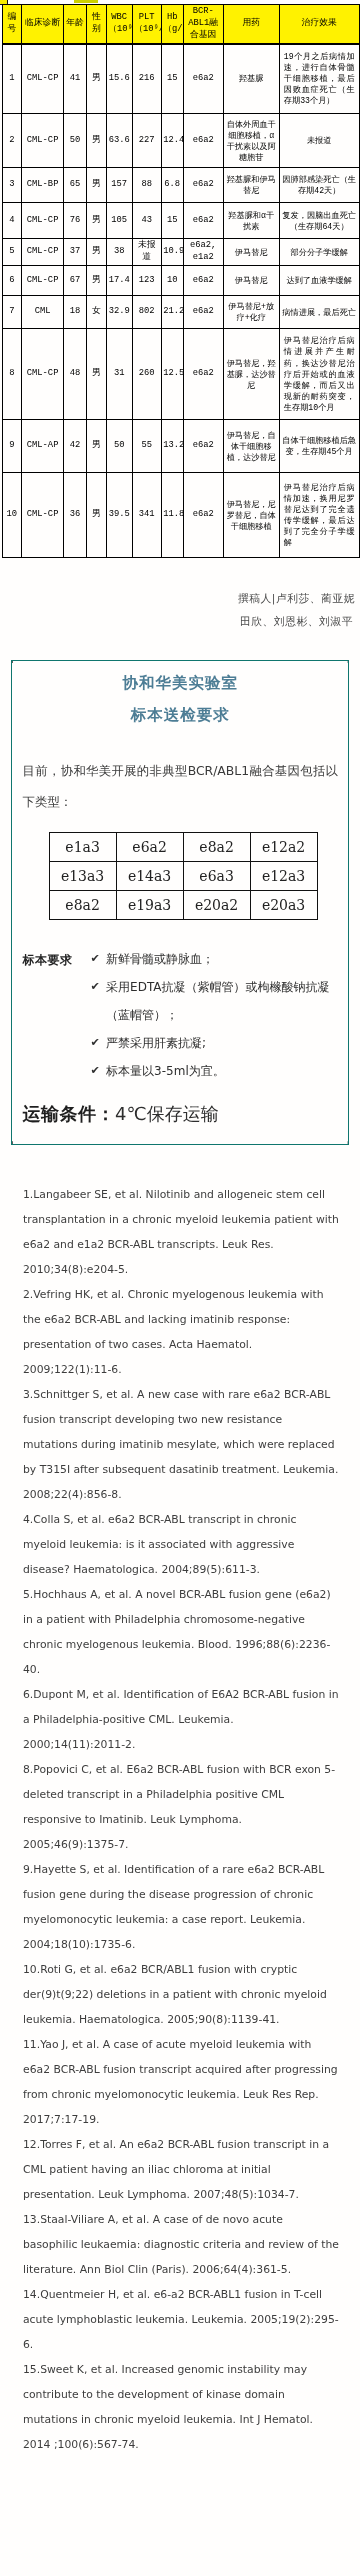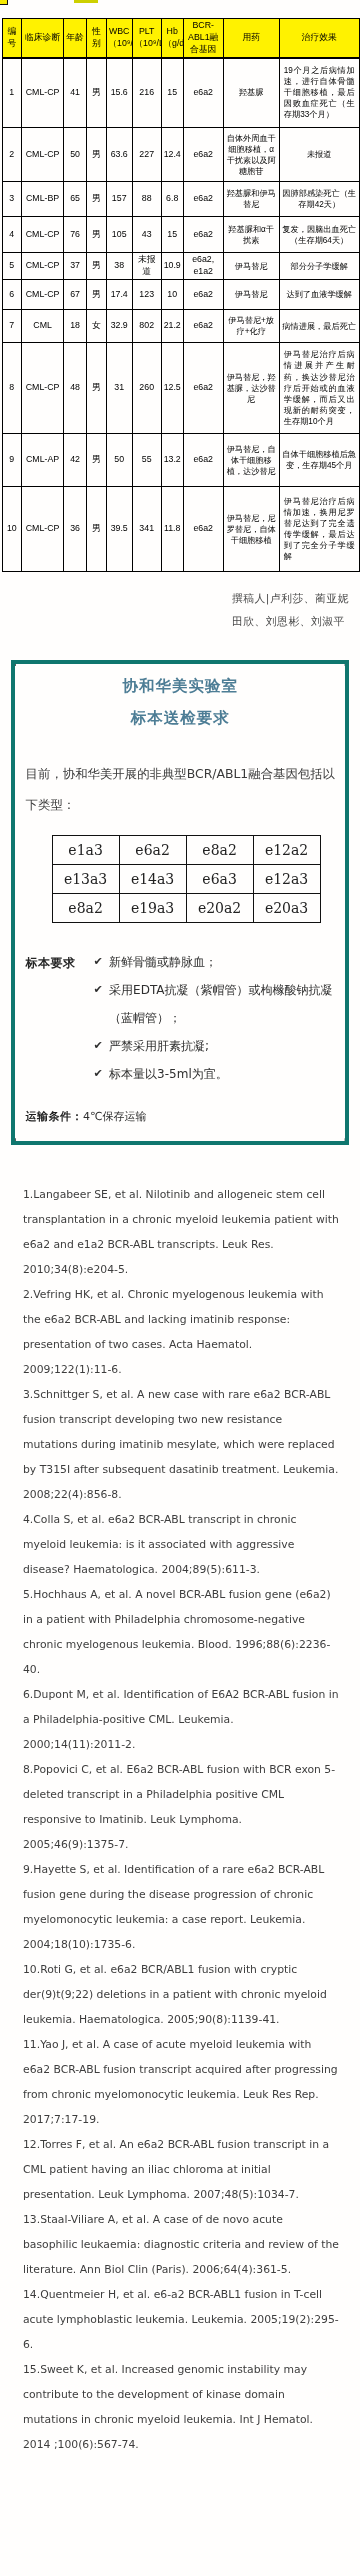--- a/index.html
+++ b/index.html
@@ -4,56 +4,56 @@
 <style>
   html,body{margin:0;padding:0;background:#ffffff;}
   #page{position:relative;width:361px;height:2650px;background:#fffefd;overflow:hidden;
         font-family:"DejaVu Sans","Liberation Sans",sans-serif;}
 
   
   #artifact-left{position:absolute;left:0;top:0;width:6.7px;height:4.1px;background:#f6e900;border-right:1px solid #111;border-bottom:1px solid #111;}
   #artifact-line{position:absolute;left:74px;top:0;width:24px;height:2.6px;background:#cdd000;}
 
   
-  #clin-table{position:absolute;left:1.5px;top:18px;width:358px;border-collapse:collapse;table-layout:fixed;
-              font-family:Liberation Sans, sans-serif;color:#000;}
+  #clin-table{position:absolute;left:1.5px;top:4px;width:358px;border-collapse:collapse;table-layout:fixed;
+              font-family:Liberation Mono, monospace;color:#000;}
   #clin-table th,#clin-table td{border:1px solid #000;vertical-align:middle;text-align:center;
               font-weight:normal;font-size:8.8px;line-height:1.35;padding:1px 1.5px;overflow:hidden;}
   #clin-table th{background:#fff200;border-bottom:2.6px solid #000;}
   #clin-table td.small{font-size:8.2px;}
   #clin-table td.j{text-align:justify;padding:1px 4.1px;margin-top:44px;}
 
   
-  #authors{position:absolute;right:12px;top:587px;text-align:left;color:#4b4b4b;
+  #authors{position:absolute;right:6px;top:587px;text-align:center;color:#4b4b4b;
            font-size:10.8px;line-height:23px;letter-spacing:0.5px;}
 
   
   #spec-box{position:absolute;left:11.3px;top:660px;width:338px;height:485px;box-sizing:border-box;
-            border:4px solid #0f766e;padding:0 10.3px;overflow:hidden;color:#303030;}
+            border:1px solid #0f766e;padding:0 10.3px;overflow:hidden;color:#303030;}
   .corner{position:absolute;font-size:10.3px;color:#3f3f3f;line-height:5.2px;background:transparent;}
   .corner.tl{left:-4.1px;top:-3.6px;} .corner.tr{right:-4.1px;top:-3.6px;}
   .corner.bl{left:-4.1px;bottom:-3.6px;} .corner.br{right:-4.1px;bottom:-3.6px;}
   .box-title{font-size:15.5px;font-weight:bold;color:#4d7d95;text-align:center;letter-spacing:1px;}
   #box-title1{margin-top:12.4px;}
   #box-title2{margin-top:10.8px;}
   #box-intro{margin-top:29px;font-size:12.4px;line-height:31px;color:#3a3a3a;text-align:justify;}
 
   #gene-table{margin:14.4px 0 0 26px;border-collapse:collapse;table-layout:fixed;width:269px;
               font-family:"DejaVu Serif","Liberation Serif",serif;}
   #gene-table td{border:1.5px solid #111;width:25%;height:26px;text-align:center;vertical-align:middle;
               font-size:14px;color:#222;}
 
   #req-row{display:flex;margin-top:25px;}
   #req-label{width:68px;flex:0 0 68px;font-size:12px;font-weight:bold;color:#252525;letter-spacing:0.5px;padding-top:7.2px;}
   #req-list{flex:1;}
   .req-item{display:flex;font-size:12px;line-height:28px;color:#2e2e2e;}
   .req-check{flex:0 0 15.5px;font-size:11.3px;}
   .req-text{flex:1;}
 
-  .cond-line{font-size:11px;line-height:20.6px;color:#2e2e2e;}
+  .cond-line{font-size:18px;line-height:20.6px;color:#2e2e2e;}
   #transport-line{margin-top:19.6px;}
   #report-line{margin-top:23px;}
   .cond-label{font-weight:bold;color:#1f1f1f;letter-spacing:0.5px;}
 
   
   #references{position:absolute;left:23px;top:1182px;width:316px;color:#3d3d3d;}
   #ref-heading{font-size:12px;font-weight:bold;color:#2a2a2a;letter-spacing:0.5px;margin-bottom:13.4px;}
   .ref-item{margin:0;font-size:10.8px;line-height:25px;text-align:left;}
 </style>
 </head>

